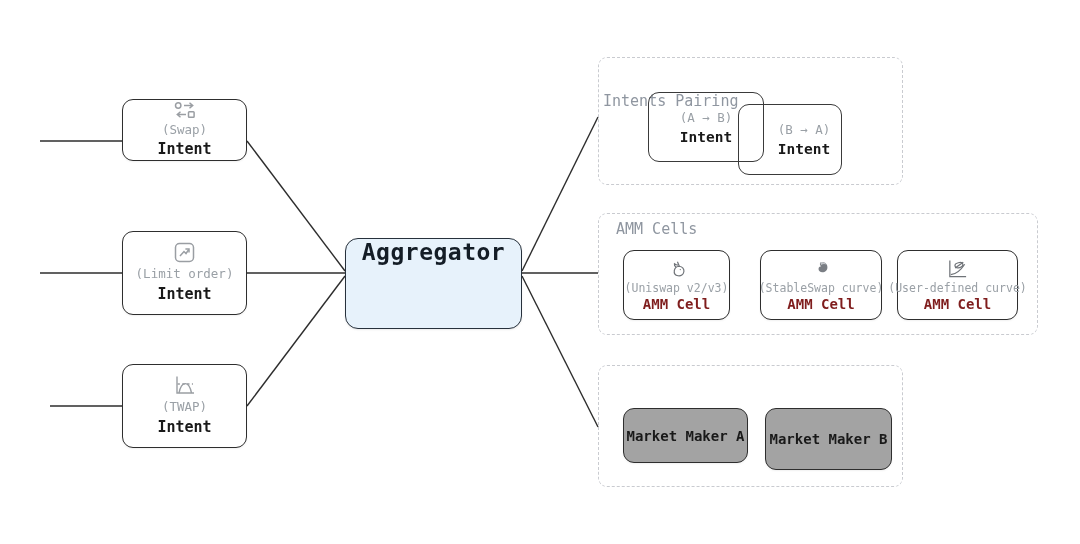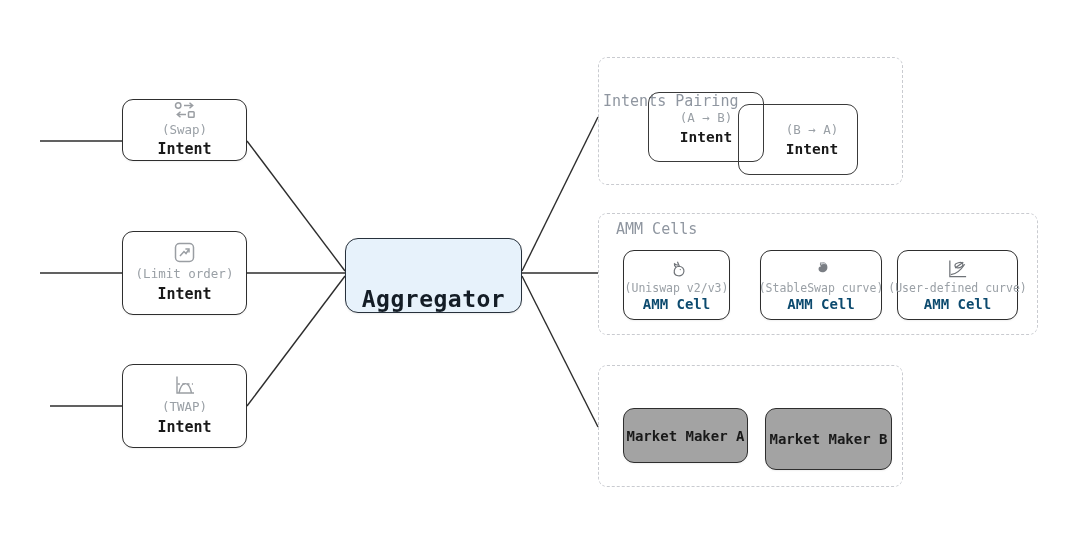--- a/index.html
+++ b/index.html
@@ -23,25 +23,25 @@
     box-shadow:0 1px 2px rgba(0,0,0,0.06);
     box-sizing:border-box;
   }
   .node .type{color:#9aa0a6;font-size:12.5px;line-height:1.25;white-space:nowrap;}
   .node .label{color:#191919;font-weight:700;font-size:15px;line-height:1.25;white-space:nowrap;}
   .icon{display:flex;align-items:center;justify-content:center;color:#8f9399;}
   .icon svg{display:block;}
 
   .aggregator{
     position:absolute;
-    left:345px;top:238px;width:177px;height:75px;
+    left:345px;top:238px;width:177px;height:91px;
     background:#e7f2fb;
     border:1.7px solid #27313c;
     border-radius:13px;
-    display:flex;align-items:flex-end;justify-content:center;
+    display:flex;align-items:flex-start;justify-content:center;
     font-size:23px;font-weight:700;color:#141d26;
     box-shadow:0 1px 2px rgba(0,0,0,0.08);
     box-sizing:border-box;
     letter-spacing:0.5px;
   }
 
   .section{
     position:absolute;
     border:1.5px dashed #c9cbd0;
     border-radius:9px;
@@ -69,21 +69,21 @@
   .cell-node{
     position:absolute;
     background:#ffffff;
     border:1.4px solid #2e2e2e;
     border-radius:11px;
     display:flex;flex-direction:column;align-items:center;justify-content:center;
     gap:1px;box-sizing:border-box;
     box-shadow:0 1px 2px rgba(0,0,0,0.06);
   }
   .cell-node .type{color:#9aa0a6;font-size:11.5px;white-space:nowrap;}
-  .cell-node .label{color:#0c4a6e;font-weight:700;font-size:14px;white-space:nowrap;}
+  .cell-node .label{color:#7f1d1d;font-weight:700;font-size:14px;white-space:nowrap;}
 
   .mm-node{
     position:absolute;
     background:#a3a3a3;
     border:1.4px solid #2e2e2e;
     border-radius:11px;
     display:flex;align-items:center;justify-content:center;
     box-sizing:border-box;
     box-shadow:0 1px 2px rgba(0,0,0,0.06);
     color:#191919;font-weight:700;font-size:14px;white-space:nowrap;
@@ -147,21 +147,21 @@
     <span>Aggregator</span>
   </div>
 
   <div class="section" style="left:598px;top:57px;width:305px;height:128px;"></div>
   <div class="section-title" style="left:603px;top:64px;margin-top:28px;">Intents Pairing</div>
 
   <div class="pair-node" style="left:648px;top:92px;width:116px;height:70px;">
     <span class="type">(A → B)</span>
     <span class="label">Intent</span>
   </div>
-  <div class="pair-node" style="left:738px;top:104px;width:120px;height:71px;padding-left:28px;">
+  <div class="pair-node" style="left:738px;top:104px;width:104px;height:71px;padding-left:28px;">
     <span class="type">(B → A)</span>
     <span class="label">Intent</span>
   </div>
 
   <div class="section" style="left:598px;top:213px;width:440px;height:122px;"></div>
   <div class="section-title" style="left:616px;top:220px;">AMM Cells</div>
 
   <div class="cell-node" style="left:623px;top:250px;width:107px;height:70px;">
     <span class="icon">
       <svg width="22" height="22" viewBox="0 0 24 24" fill="none" stroke="#6f7378" stroke-width="1.3">

